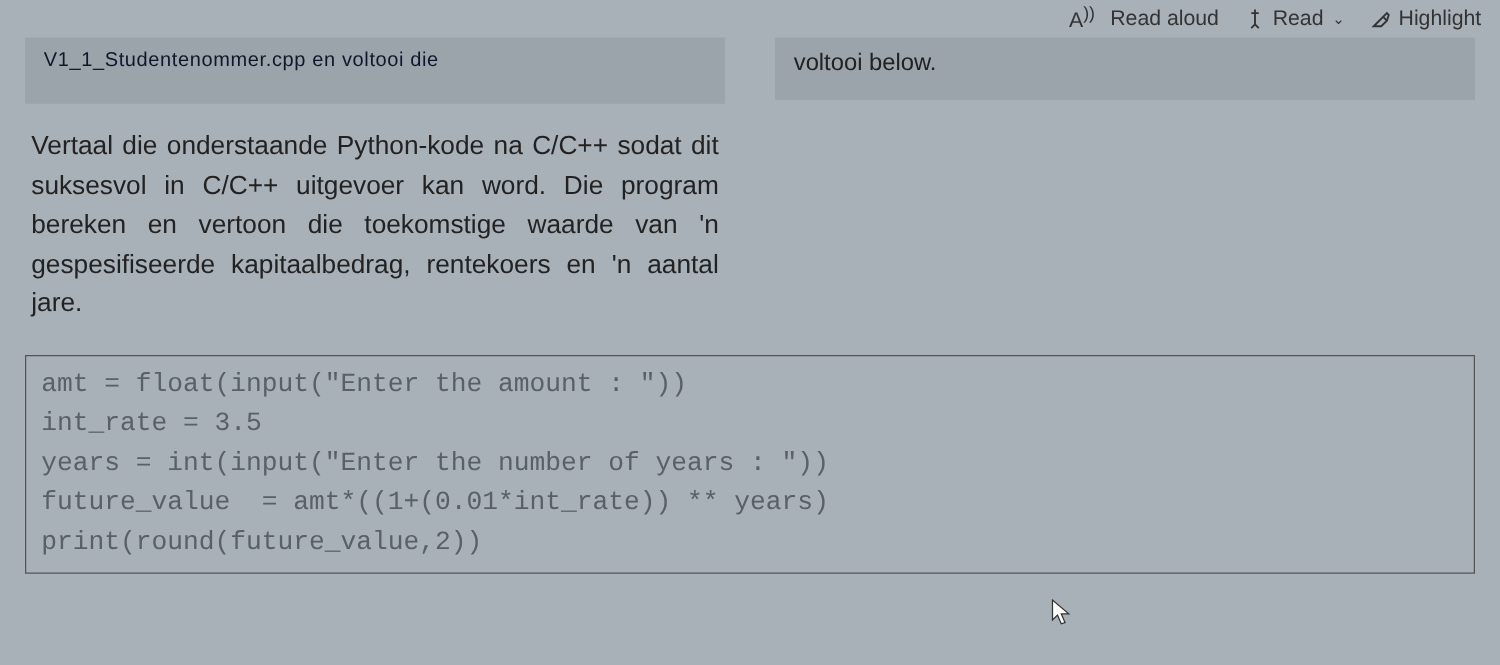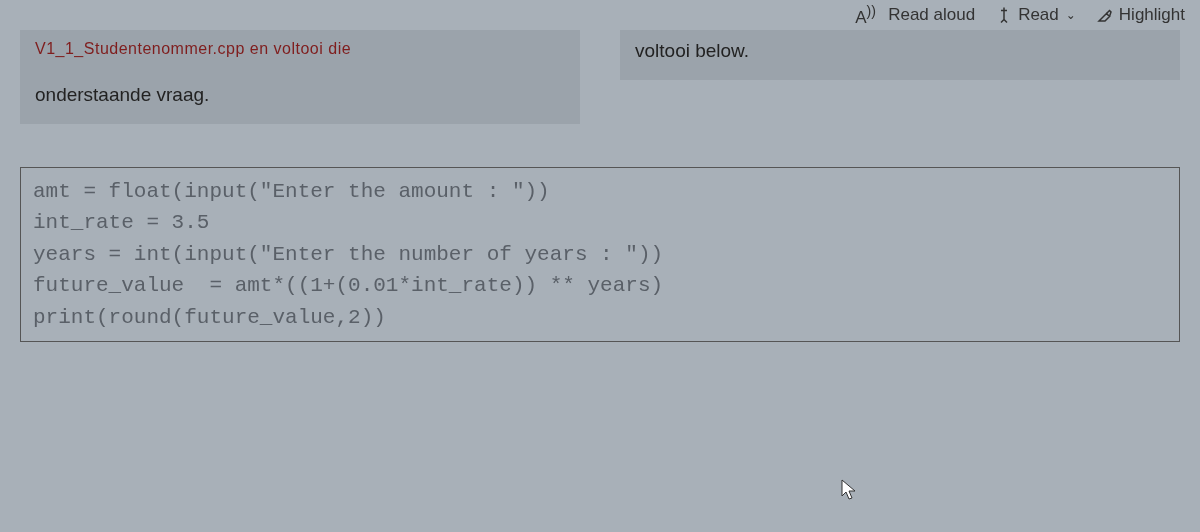--- a/index.html
+++ b/index.html
@@ -46,23 +46,23 @@
     }
     .intro-section {
       background: #9ba3ab;
       padding: 8px 15px 15px 15px;
       margin-bottom: 18px;
       font-size: 19px;
       color: #222;
       line-height: 1.4;
     }
     .intro-section .file-line {
-      color: #7f1d1d;
+      color: #0f172a;
       font-size: 16px;
-      margin-bottom: 22px;
+      margin-bottom: 8px;
       letter-spacing: 0.5px;
     }
     .question-text {
       font-size: 21px;
       color: #222;
       line-height: 1.5;
       padding: 0 5px;
       text-align: justify;
     }
     .code-block {
@@ -111,22 +111,22 @@
       <path d="M14 10 L18 6 L20 8 L18 14"></path>
     </svg>
     <span>Highlight</span>
   </div>
 </div>
 
 <div class="content-wrapper">
   <div class="left-col">
     <div class="intro-section">
       <div class="file-line">V1_1_Studentenommer.cpp   en   voltooi   die</div>
-      <div>onderstaande vraag.</div>
     </div>
+    <div class="question-text">Vertaal die onderstaande Python-kode na C/C++ sodat dit suksesvol in C/C++ uitgevoer kan word. Die program bereken en vertoon die toekomstige waarde van 'n gespesifiseerde kapitaalbedrag, rentekoers en 'n aantal jare.</div>
   </div>
   <div class="right-col">
     <div class="intro-section">
       <div>voltooi below.</div>
     </div>
   </div>
 </div>
 
 <div class="code-block">amt = float(input("Enter the amount : "))
 int_rate = 3.5

